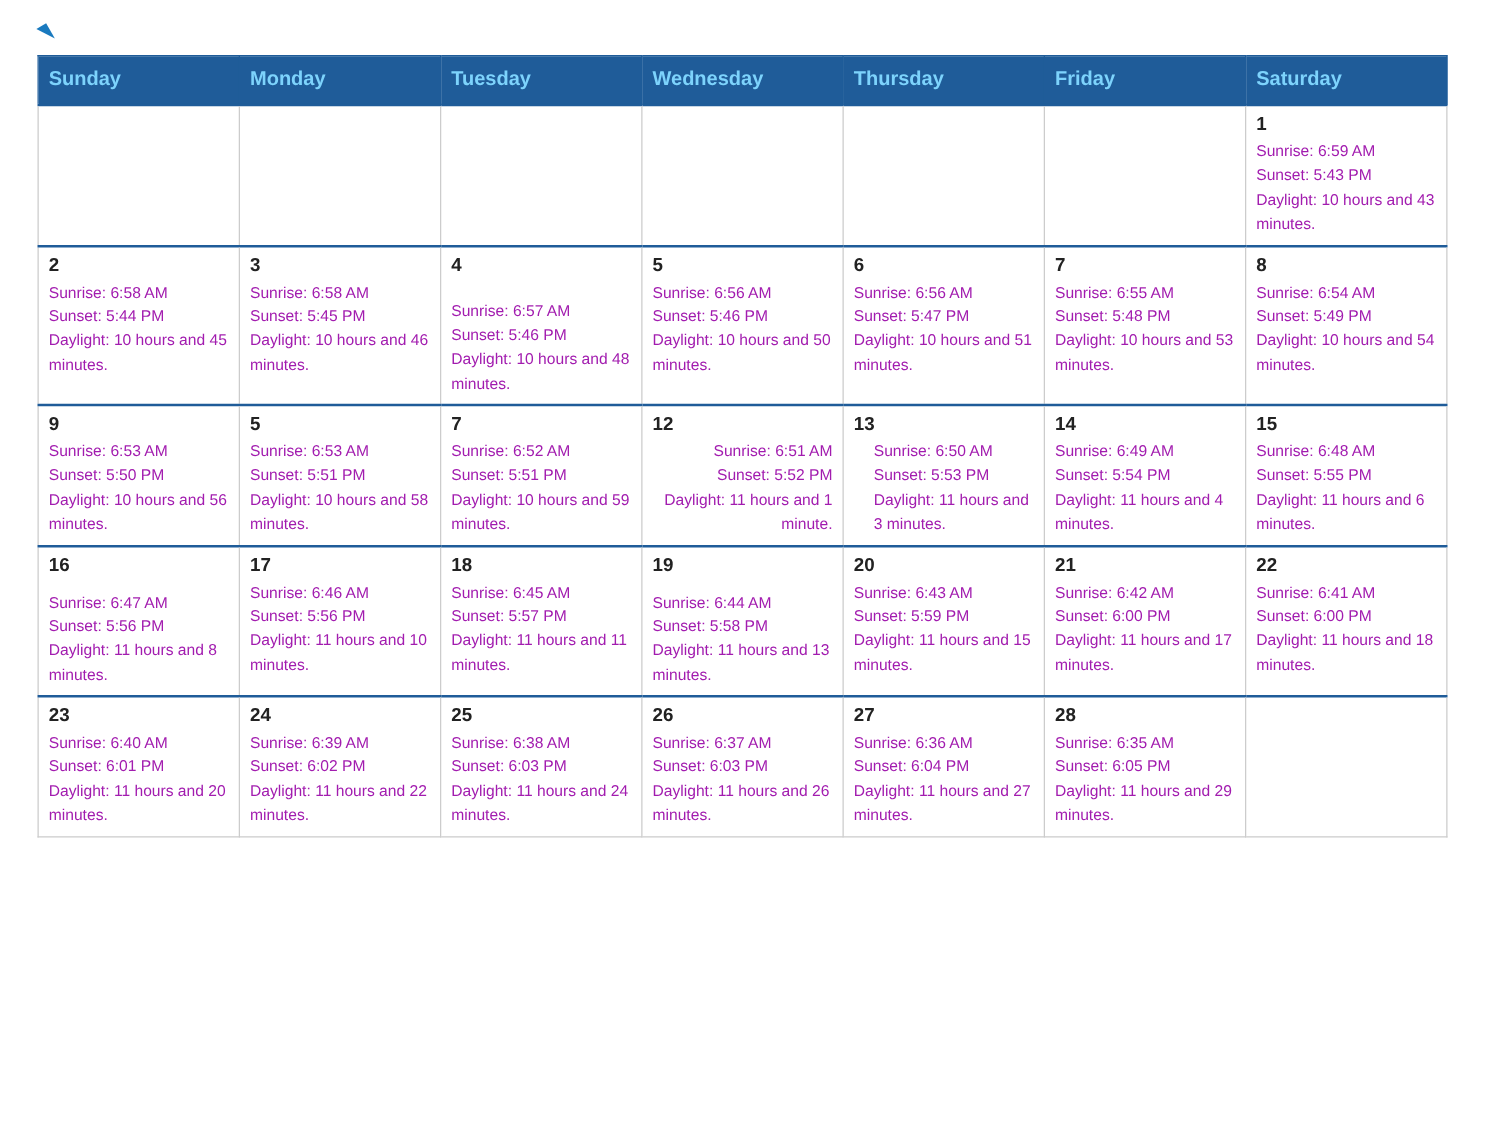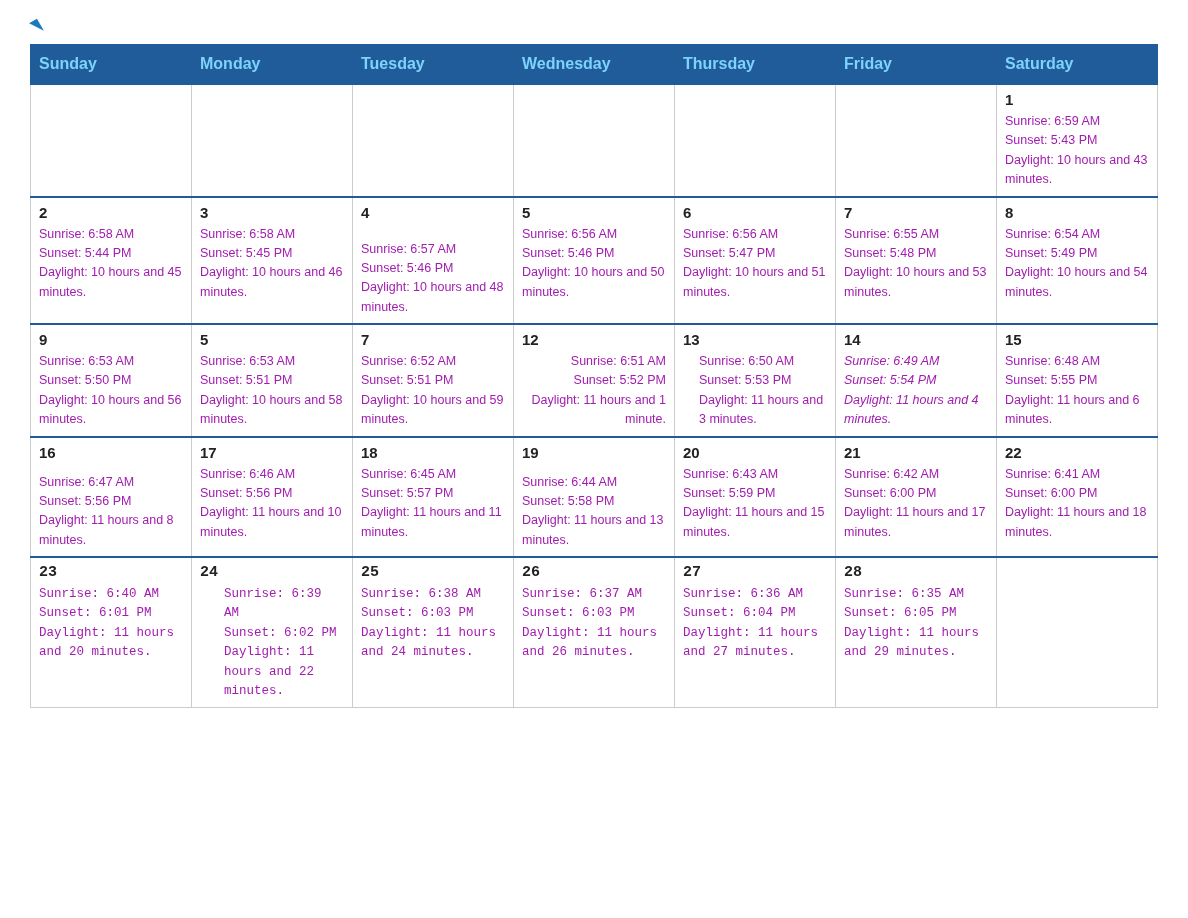--- a/index.html
+++ b/index.html
@@ -96,21 +96,20 @@
     .day-info {
       font-size: 12.5px;
       color: #a21caf;
       line-height: 1.55;
     }
     .calendar tbody tr td.empty {
       background: #fff;
     }
     .calendar tbody tr:last-child td {
       border-bottom: 1px solid #ccc;
-      font-family: Liberation Mono, monospace;
     }
   </style>
 </head>
 <body>
 
 <div class="header">
   <div class="logo">
     <div class="logo-top-row">
       <span class="logo-general"></span>
       <span class="logo-triangle"></span>
@@ -220,21 +219,21 @@
 Daylight: 11 hours and 1 minute.</div>
         </td>
         <td>
           <span class="day-number">13</span>
           <div class="day-info" style="white-space: pre-line; margin-left: 16px;">Sunrise: 6:50 AM
 Sunset: 5:53 PM
 Daylight: 11 hours and 3 minutes.</div>
         </td>
         <td>
           <span class="day-number">14</span>
-          <div class="day-info" style="white-space: pre-line; font-style: italic;">Sunrise: 6:49 AM
+          <div class="day-info" style="white-space: pre-line;">Sunrise: 6:49 AM
 Sunset: 5:54 PM
 Daylight: 11 hours and 4 minutes.</div>
         </td>
         <td>
           <span class="day-number">15</span>
           <div class="day-info" style="white-space: pre-line;">Sunrise: 6:48 AM
 Sunset: 5:55 PM
 Daylight: 11 hours and 6 minutes.</div>
         </td>
       </tr>
@@ -284,21 +283,21 @@
       </tr>
       <tr>
         <td>
           <span class="day-number">23</span>
           <div class="day-info" style="white-space: pre-line;">Sunrise: 6:40 AM
 Sunset: 6:01 PM
 Daylight: 11 hours and 20 minutes.</div>
         </td>
         <td>
           <span class="day-number">24</span>
-          <div class="day-info" style="white-space: pre-line; margin-left: 24px;">Sunrise: 6:39 AM
+          <div class="day-info" style="white-space: pre-line;">Sunrise: 6:39 AM
 Sunset: 6:02 PM
 Daylight: 11 hours and 22 minutes.</div>
         </td>
         <td>
           <span class="day-number">25</span>
           <div class="day-info" style="white-space: pre-line;">Sunrise: 6:38 AM
 Sunset: 6:03 PM
 Daylight: 11 hours and 24 minutes.</div>
         </td>
         <td>

